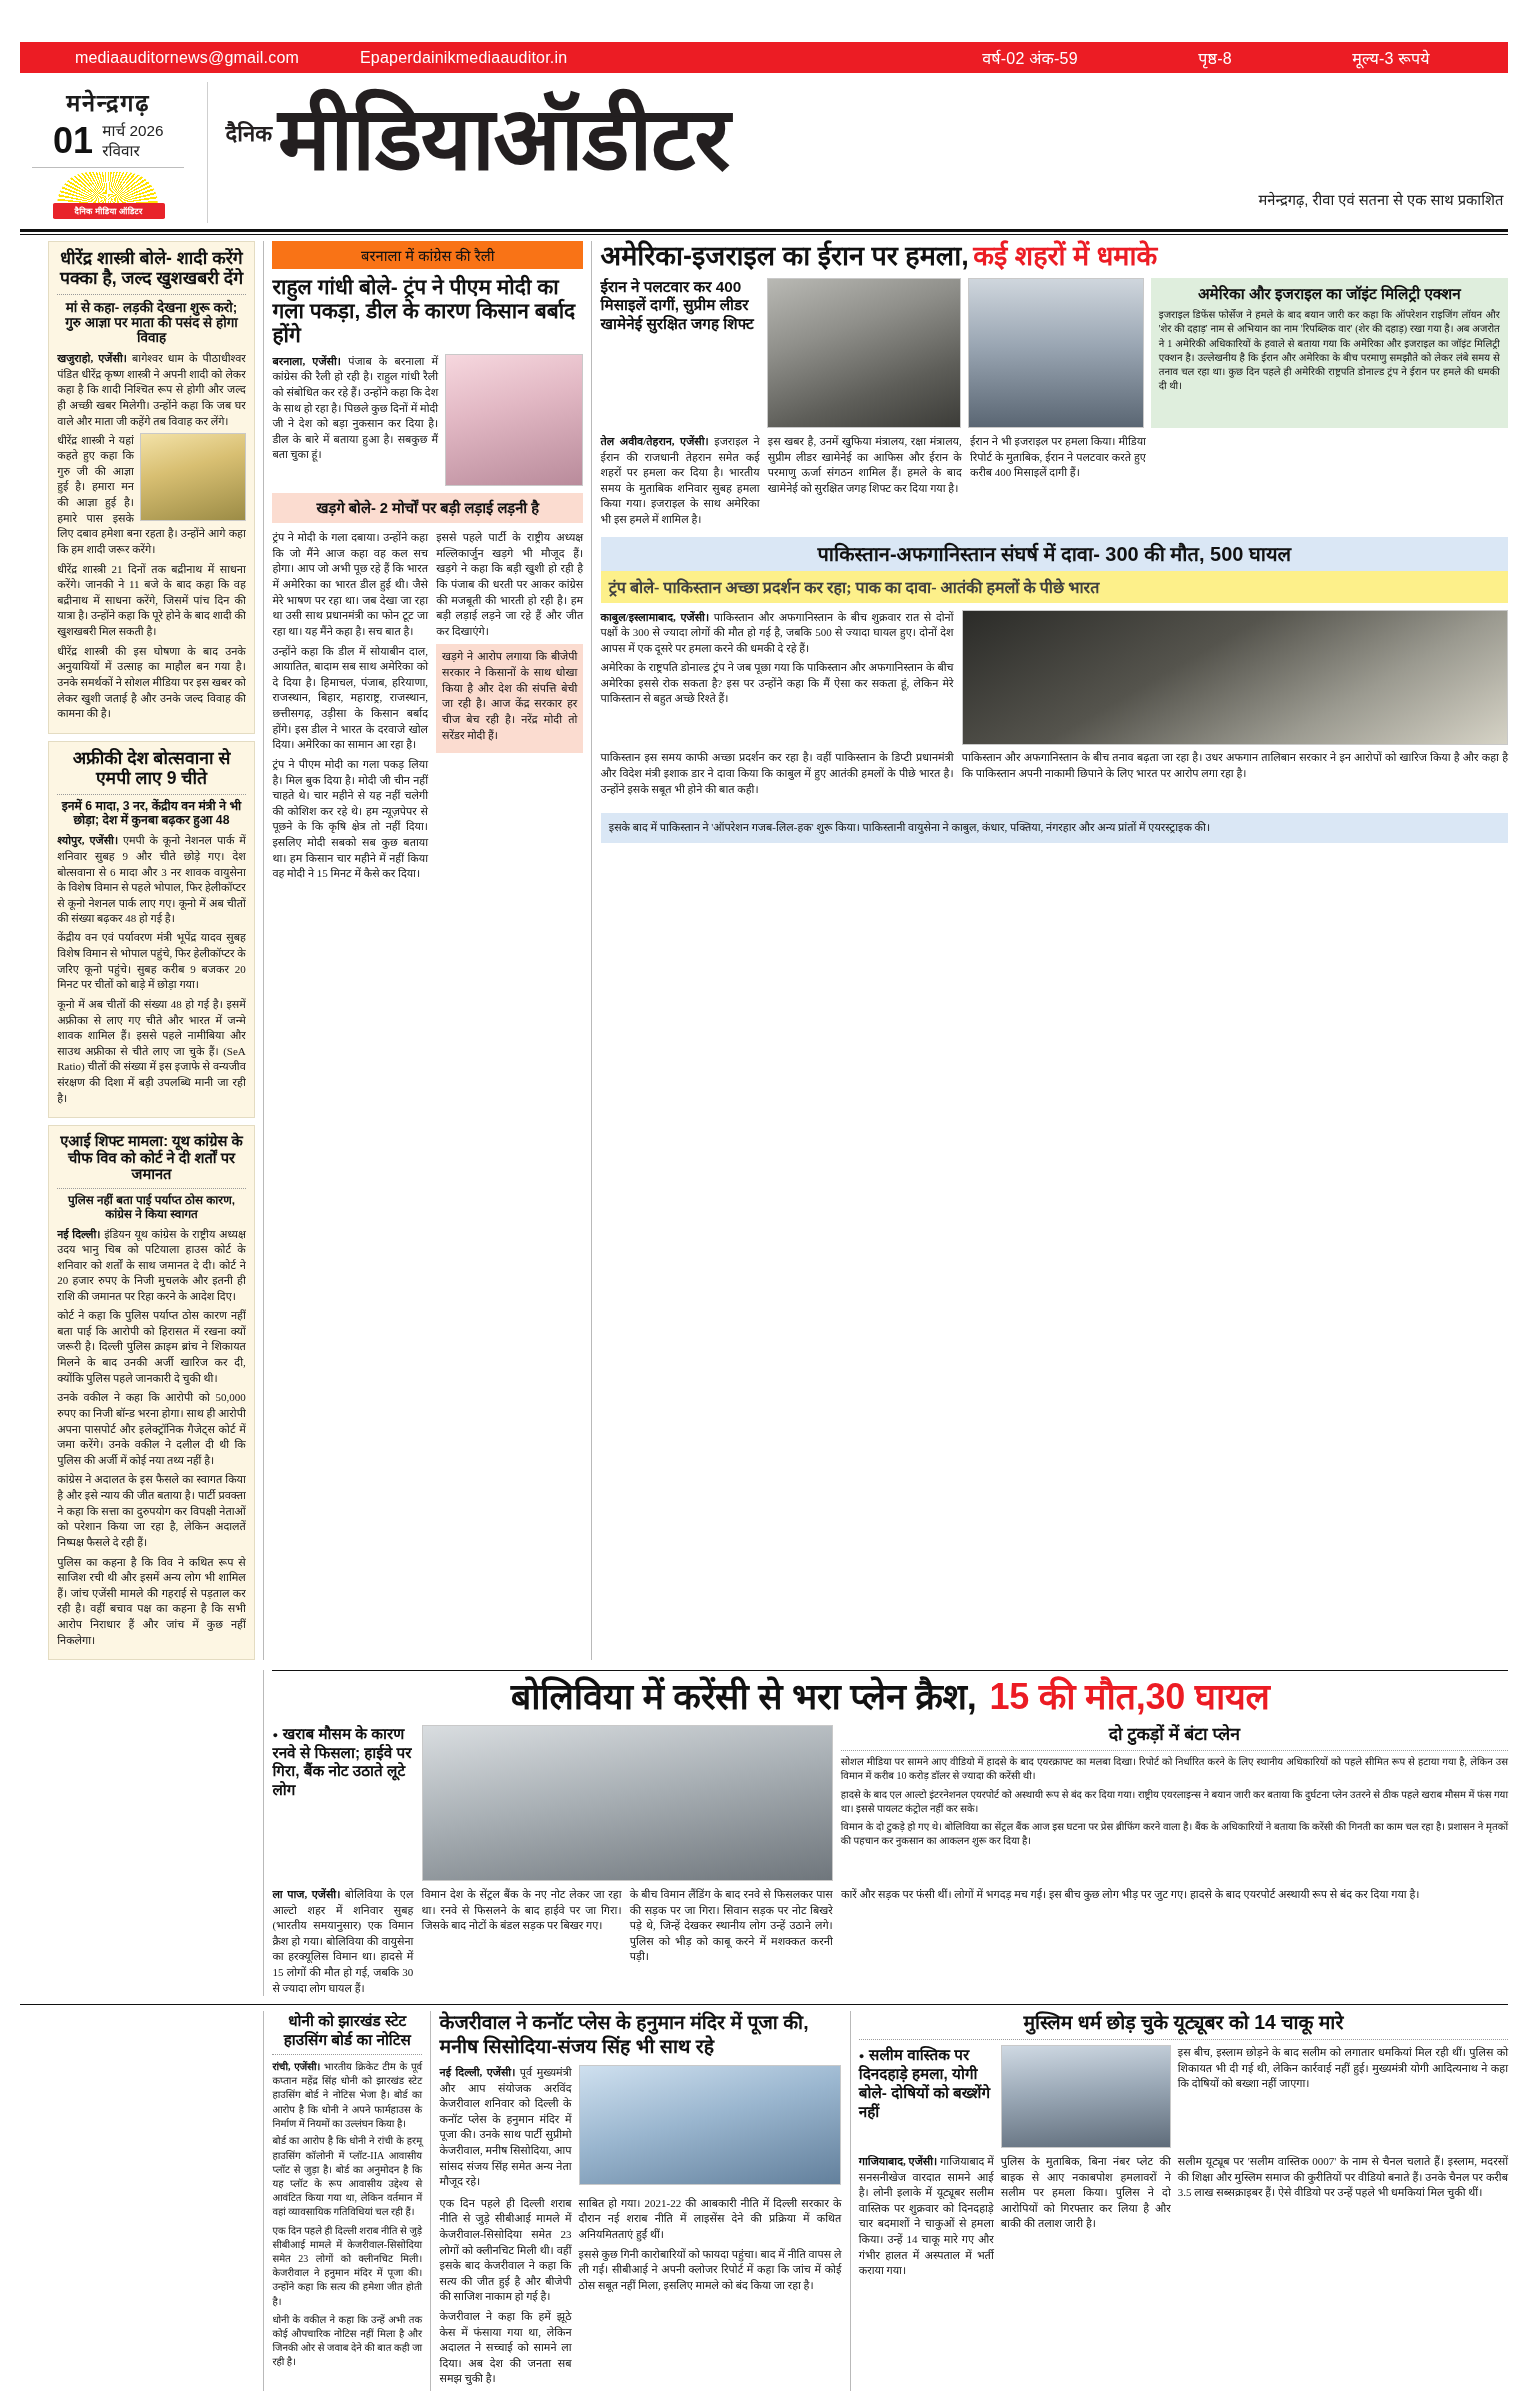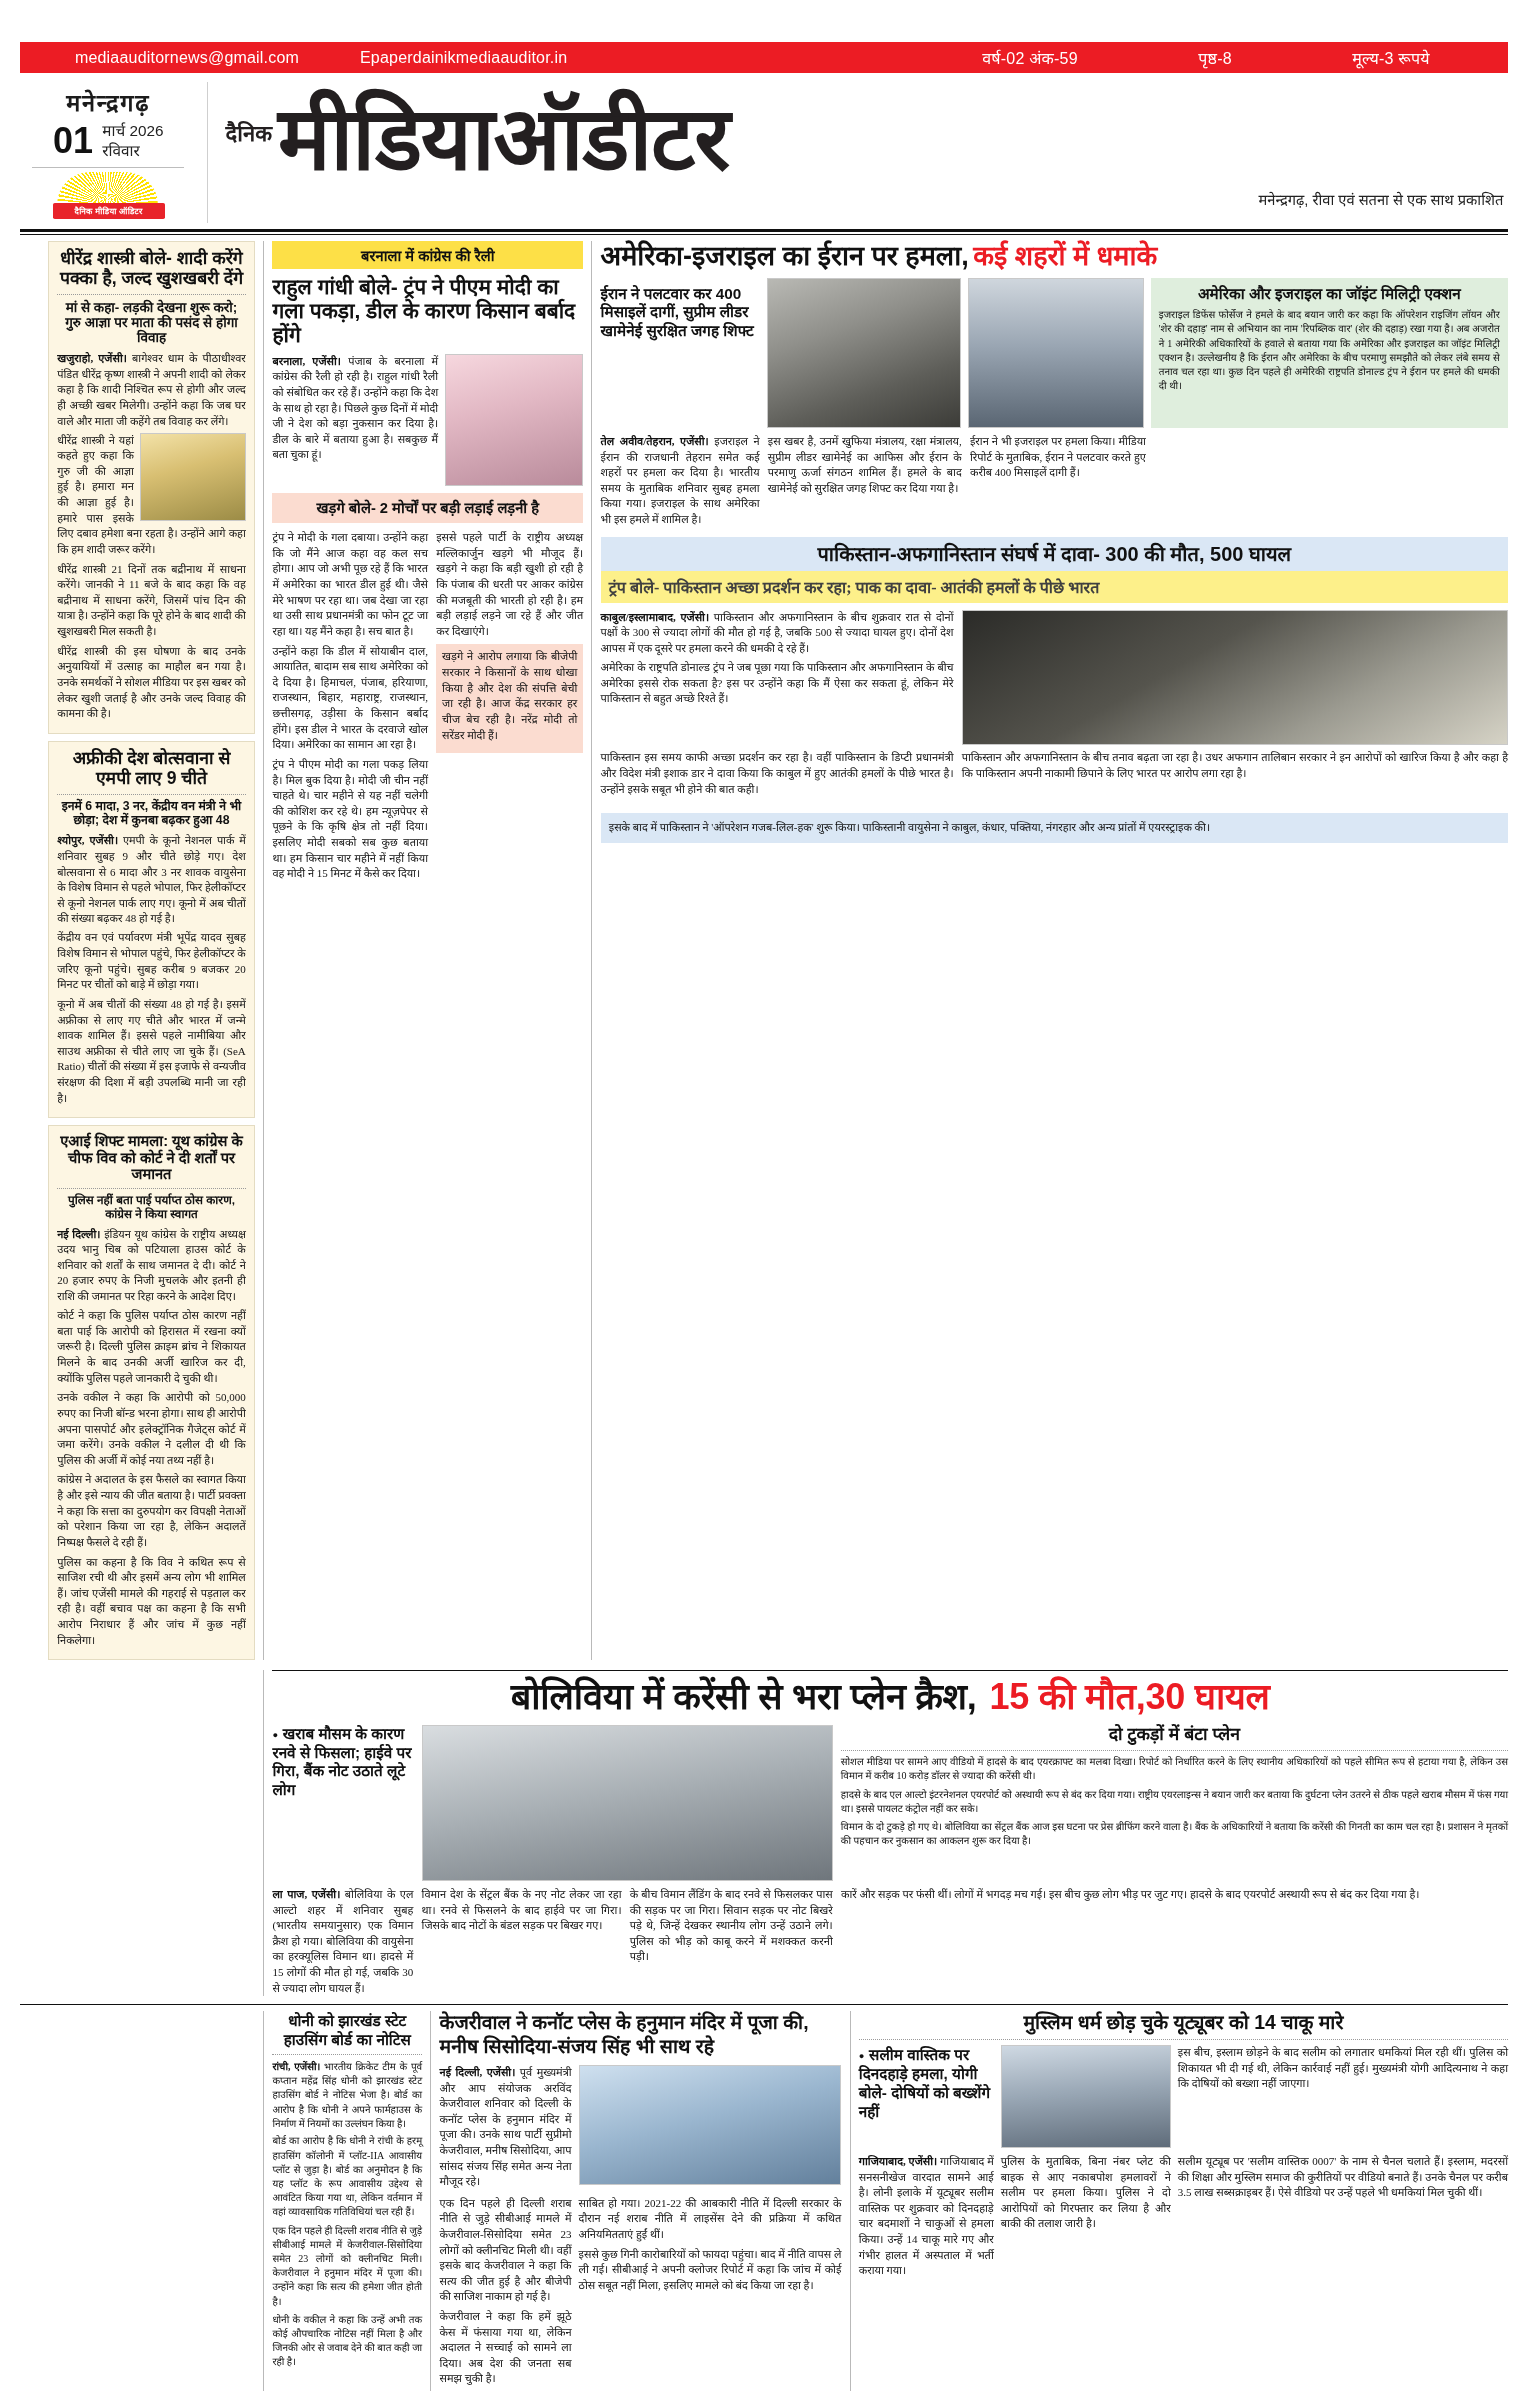--- a/index.html
+++ b/index.html
@@ -135,21 +135,21 @@
     font-family: "Liberation Sans", sans-serif;
   }
   .hl-xl { font-size: 36px; letter-spacing: -0.3px; }
   .hl-lg { font-size: 27px; }
   .hl-md { font-size: 21px; }
   .hl-sm { font-size: 17.6px; }
   .hl-xs { font-size: 15.3px; }
   .red { color: #ec1c24; }
 
   .kicker-yellow {
-    background: #fde047; color: #111; font-weight: bold;
+    background: #f97316; color: #111; font-weight: normal;
     font-size: 14.7px; padding: 4.1px 8.2px; text-align: center;
   }
   .kicker-yellow-wide {
     background: #fdf08a; color: #404040; font-weight: bold;
     font-size: 16px; padding: 4.7px 8.2px; text-align: left; font-family: Liberation Serif, serif;
   }
   .dotted { border-top: 1.2px dotted #9a9a9a; margin: 5.3px 0; }
   .dotted-thin { border-top: 0.6px dotted #9a9a9a; margin: 4.7px 0; }
 
   .boxed-cream { background: #fdf6e3; padding: 7px 8.2px; border: 0.6px solid #e4dcc2; }
@@ -312,21 +312,21 @@
     </div>
 
     <div class="vline" style="flex:1; padding-left:8.2px;">
 
       <div style="display:flex; align-items:baseline; gap:4.7px;">
         <div class="hl hl-lg">अमेरिका-इजराइल का ईरान पर हमला,</div>
         <div class="hl hl-lg red">कई शहरों में धमाके</div>
       </div>
 
       <div class="row" style="margin-top:7px; gap:7px;">
-        <div style="width:159px;margin-top:7px;">
+        <div style="width:159px;">
           <div class="hl hl-xs" style="line-height:1.2;">ईरान ने पलटवार कर 400 मिसाइलें दागीं, सुप्रीम लीडर खामेनेई सुरक्षित जगह शिफ्ट</div>
         </div>
         <div style="width:194px;">
           <div class="photo ph-smoke" style="height:150px;">
               <div class="ph-inner"></div>
             </div>
         </div>
         <div style="width:176px;">
           <div class="photo ph-city" style="height:150px;">
               <div class="ph-inner"></div>

